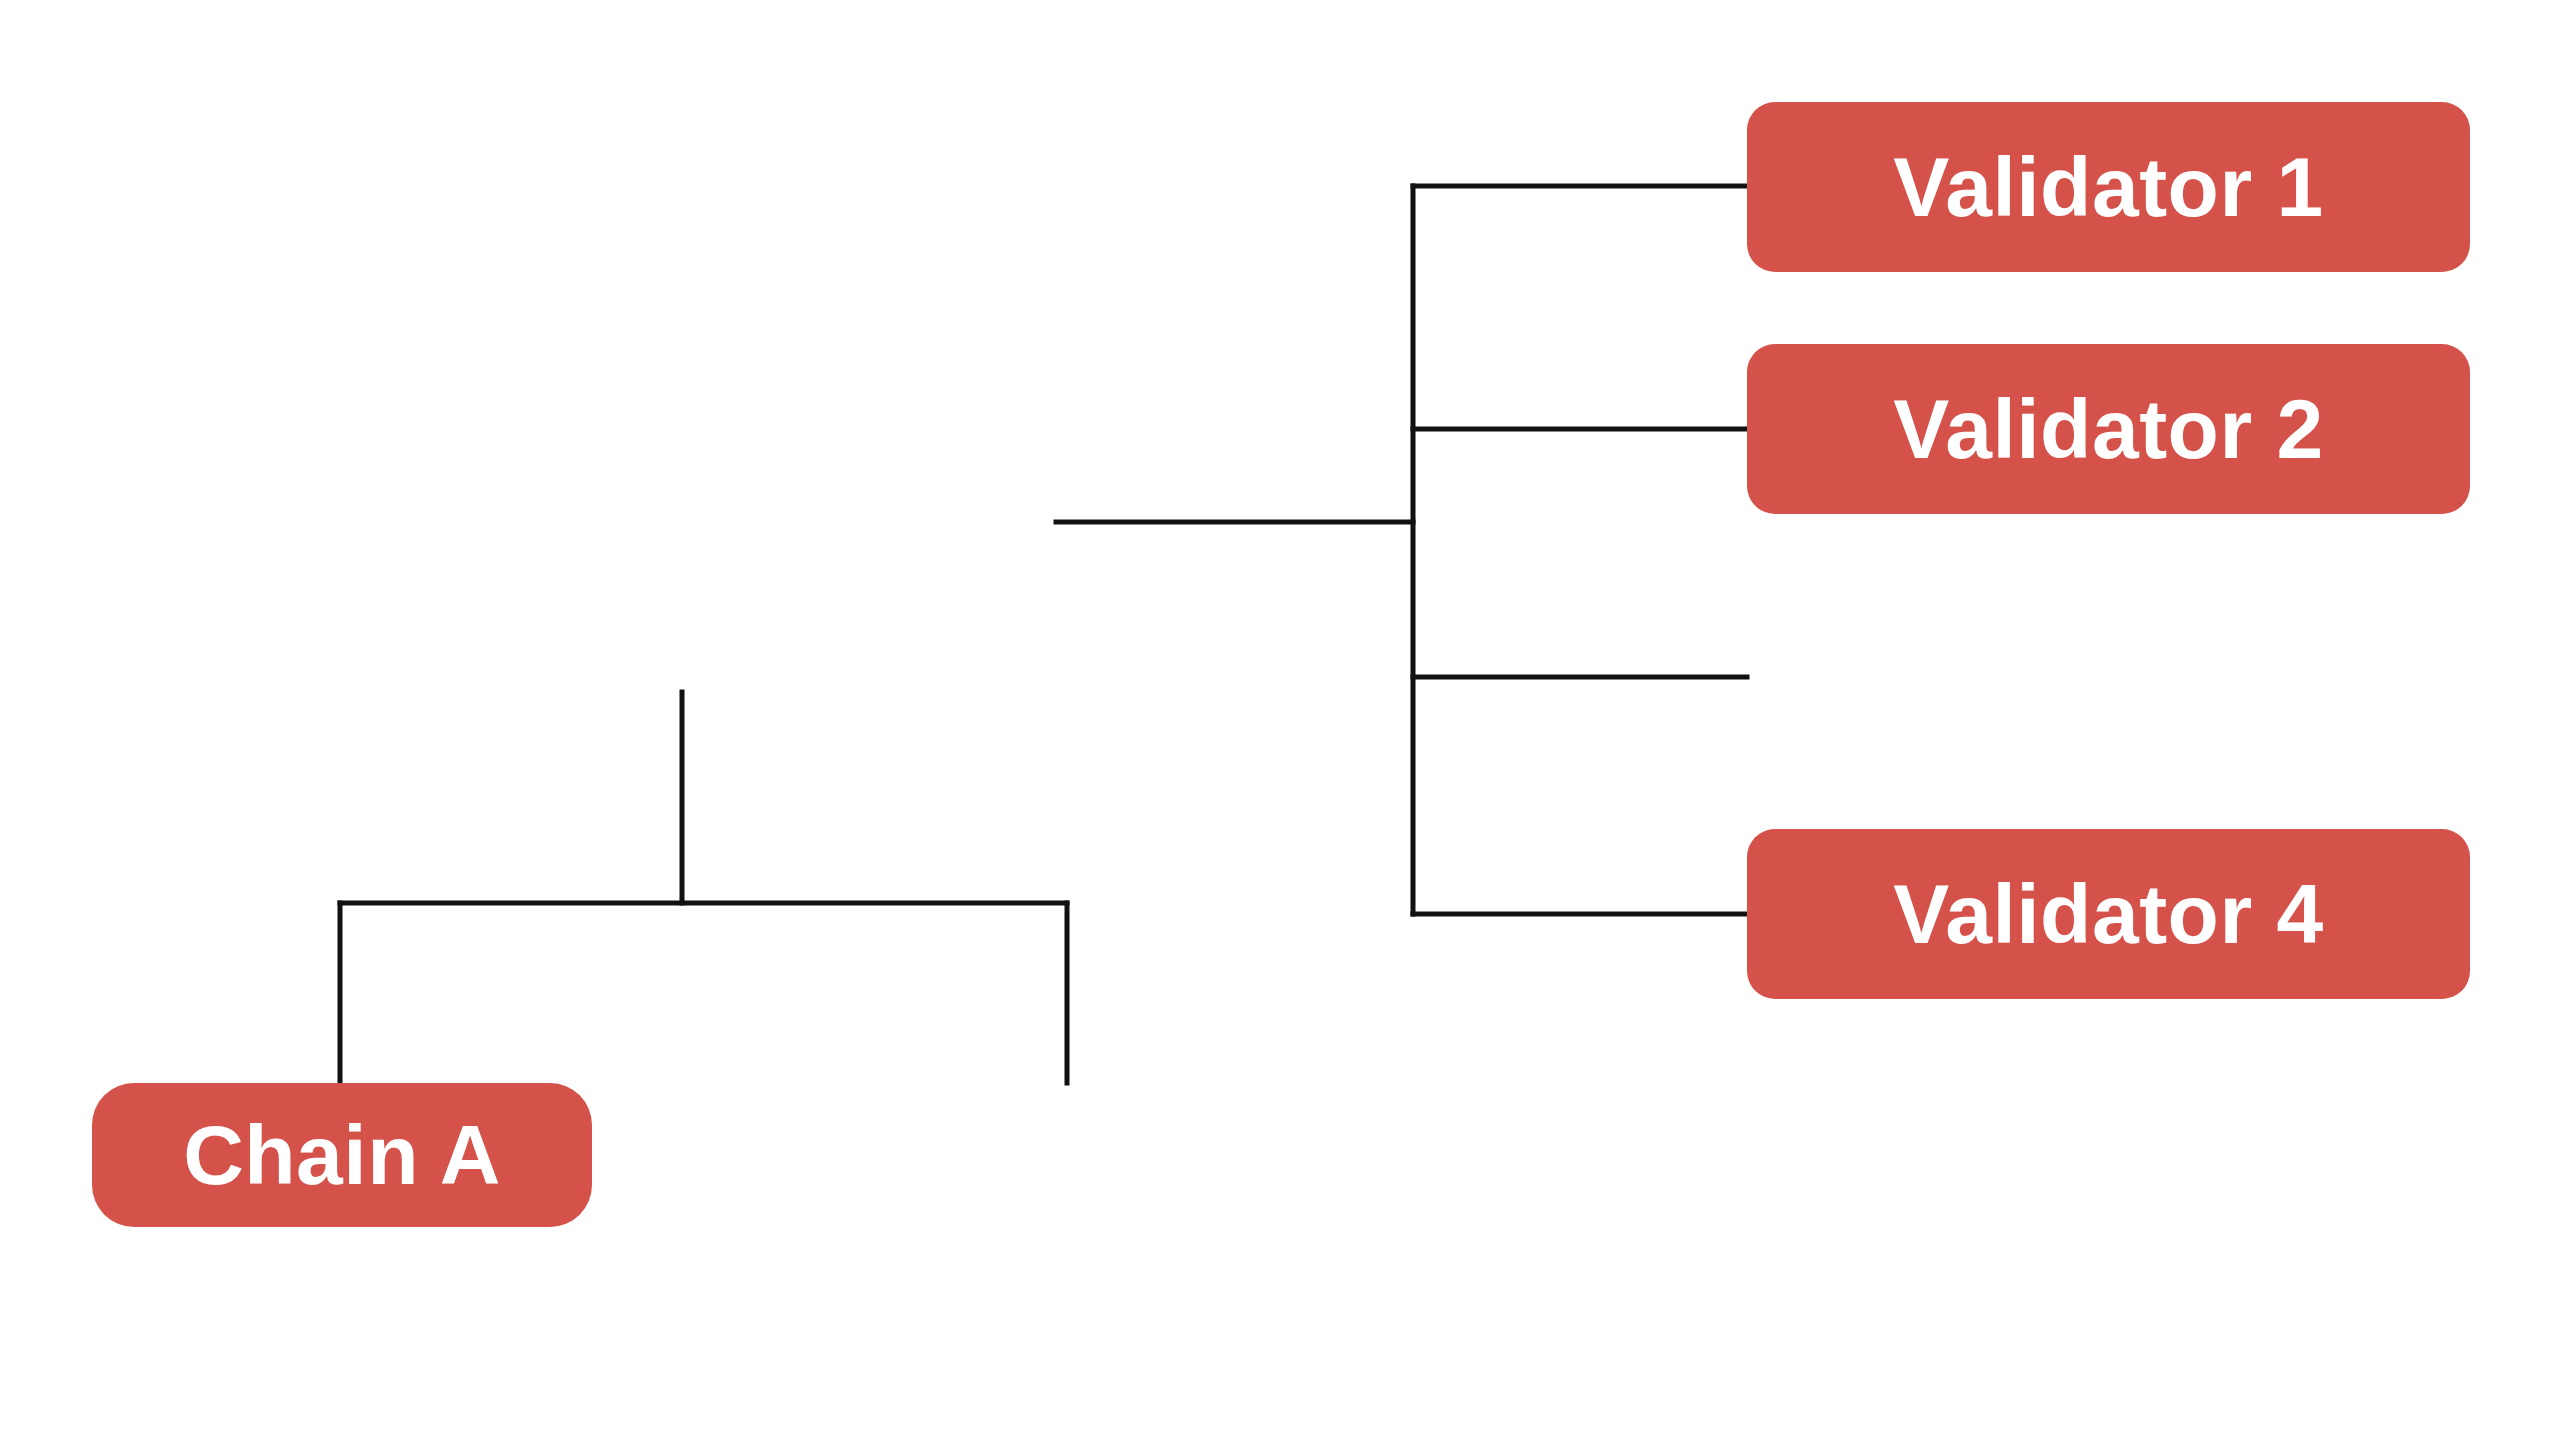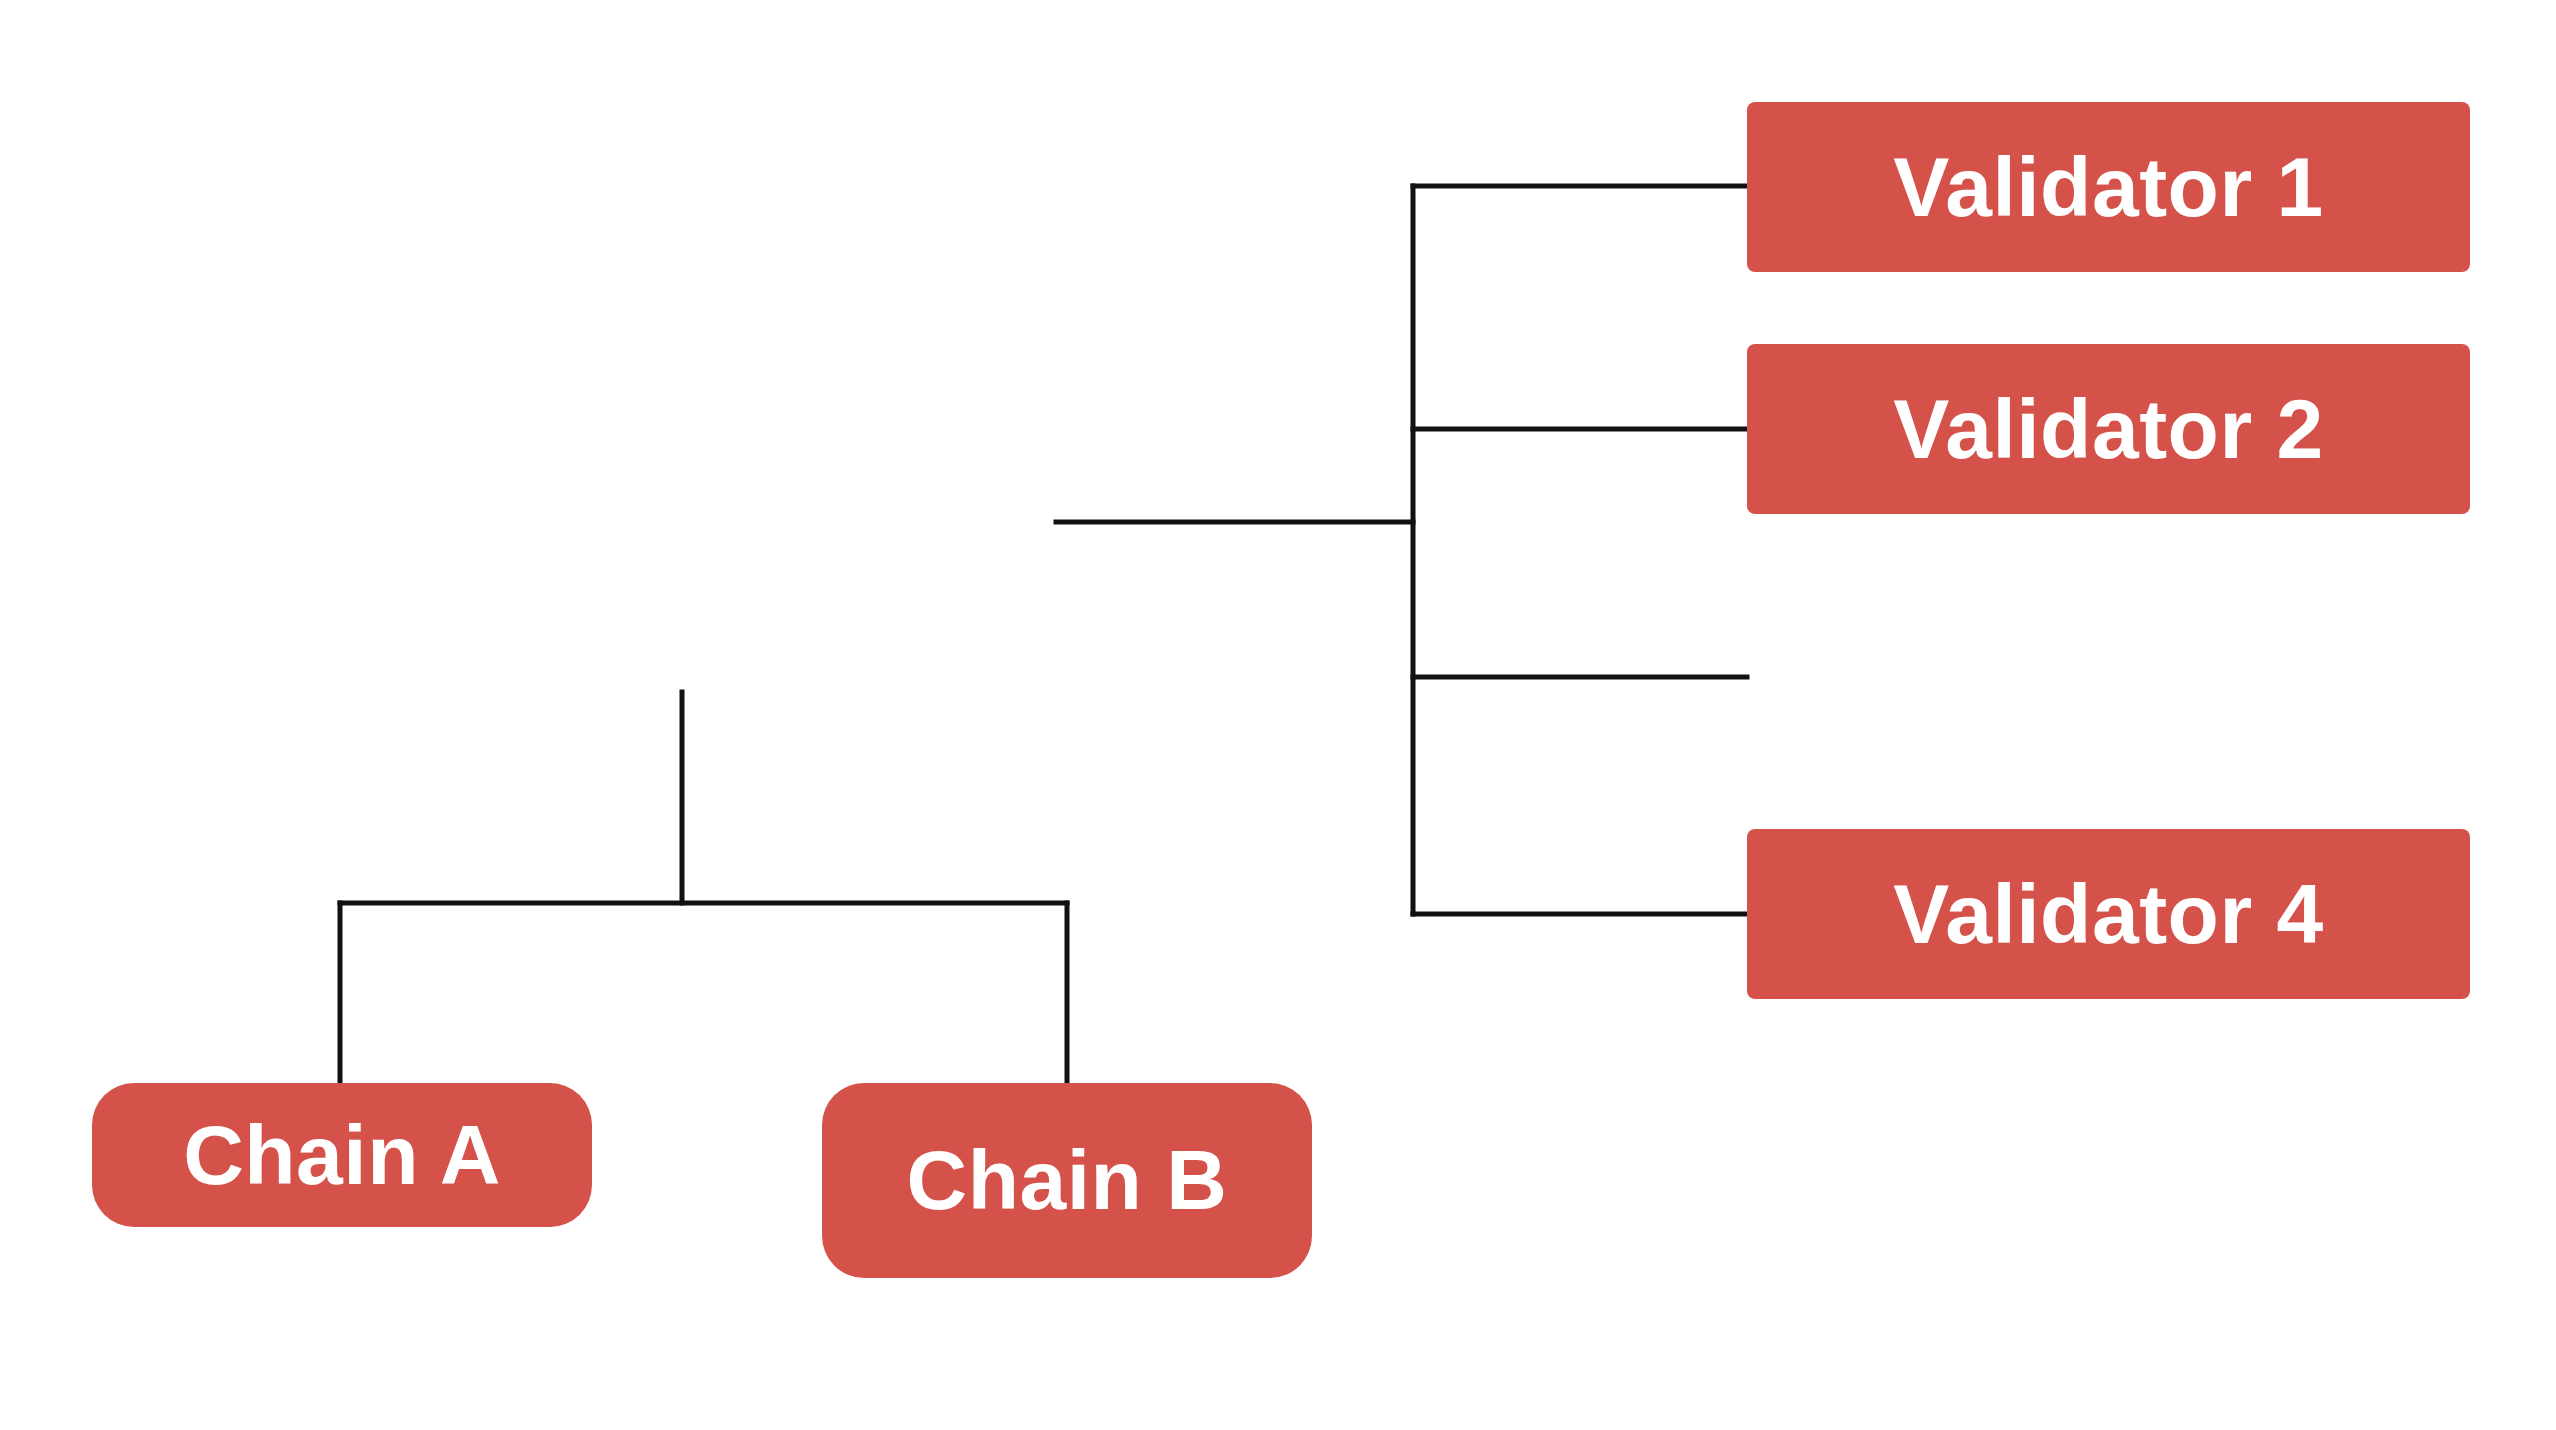--- a/index.html
+++ b/index.html
@@ -55,21 +55,21 @@
   }
   .node-chain-b {
     left: 822px; top: 1083px;
     width: 490px; height: 195px;
     border-radius: 42px;
     font-size: 84px;
   }
   .node-validator {
     left: 1747px;
     width: 723px; height: 170px;
-    border-radius: 8px;
+    border-radius: 28px;
     font-size: 84px;
   }
   .node-validator-1 { top: 102px; }
   .node-validator-2 { top: 344px; }
   .node-validator-3 { top: 592px; }
   .node-validator-4 { top: 829px; }
 </style>
 </head>
 <body>
 
@@ -92,23 +92,20 @@
 
     <path d="M 340 903 V 1083"></path>
     <path d="M 1067 903 V 1083"></path>
   </svg>
 
 
   <div class="node node-chain-a">
     <span>Chain A</span>
   </div>
 
-  <div class="node node-chain-b">
-    <span>Chain B</span>
-  </div>
 
   <div class="node node-validator node-validator-1">
     <span>Validator 1</span>
   </div>
 
   <div class="node node-validator node-validator-2">
     <span>Validator 2</span>
   </div>
 
 

